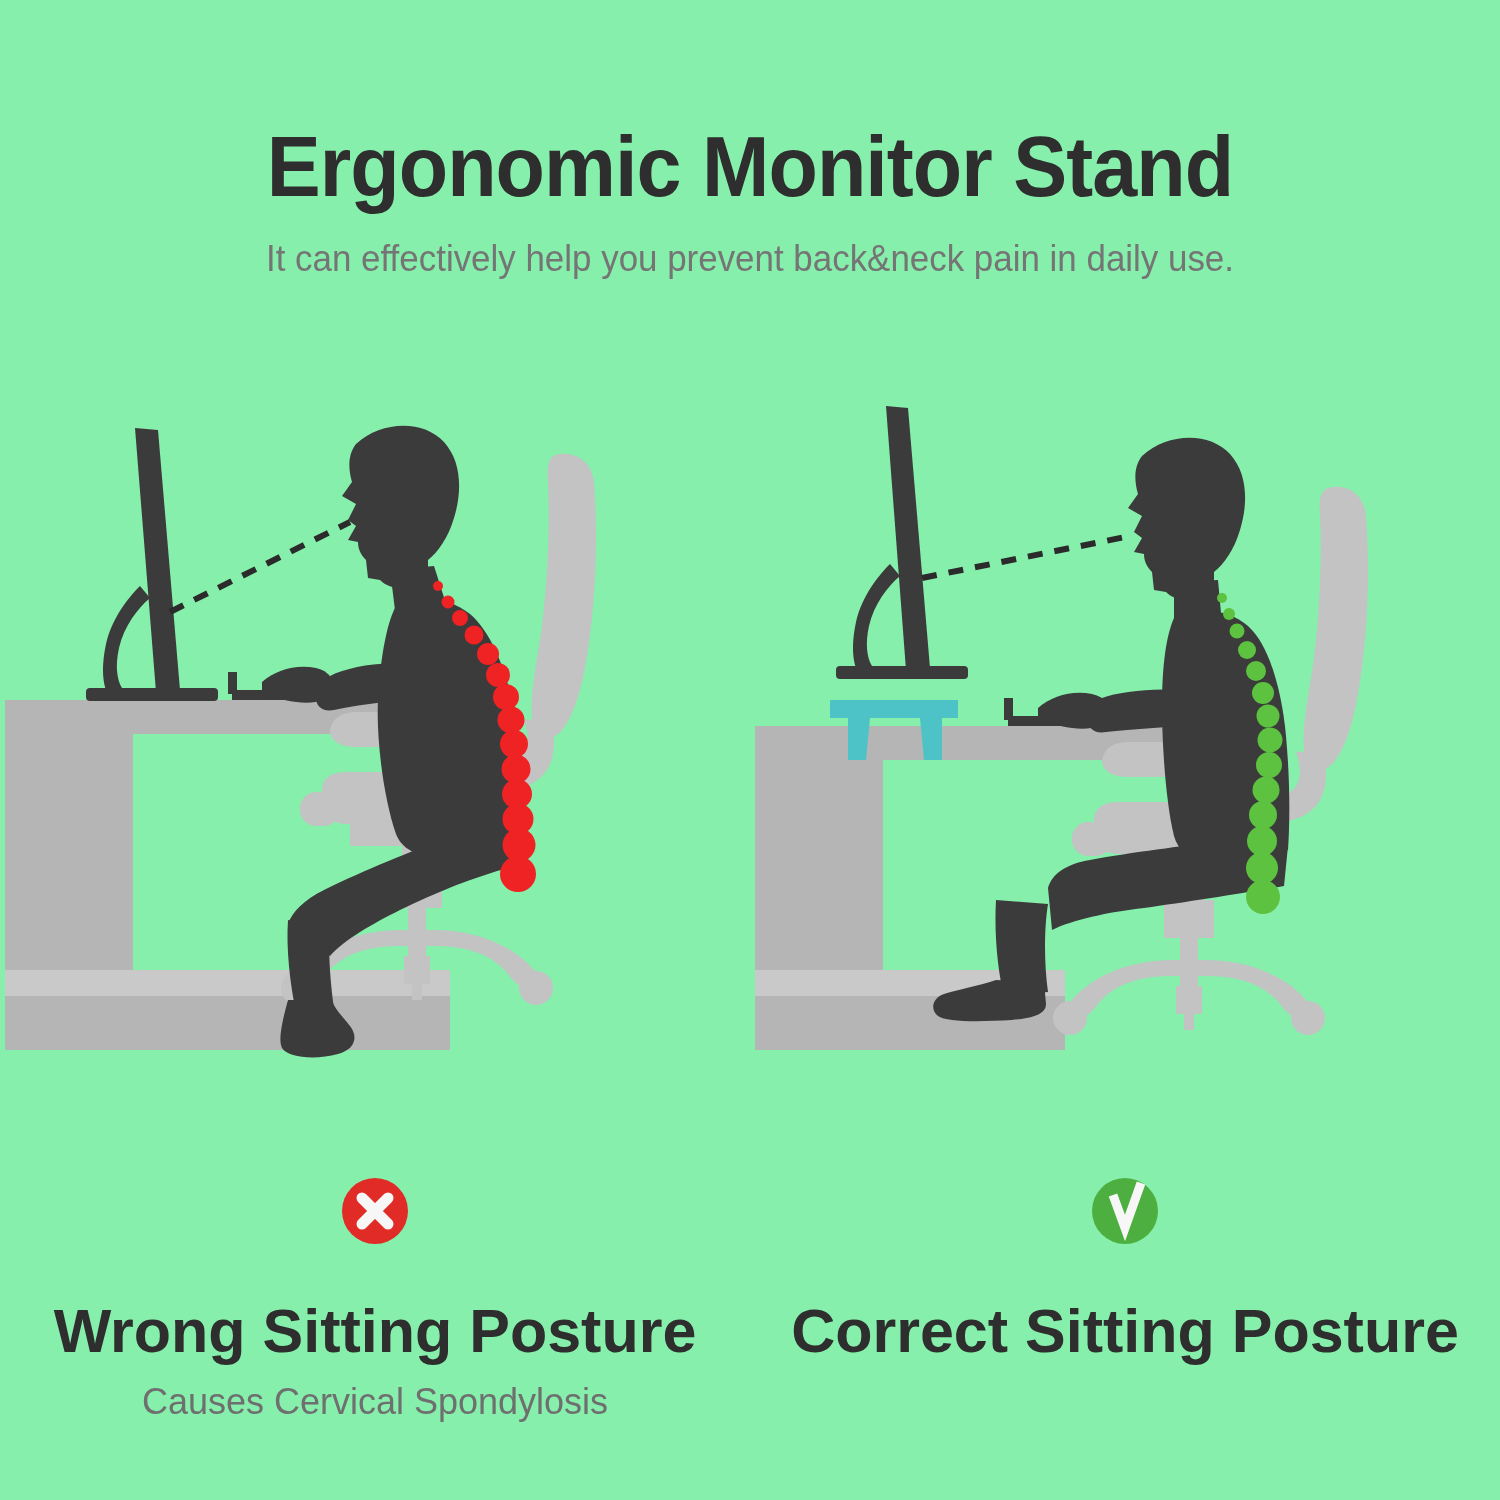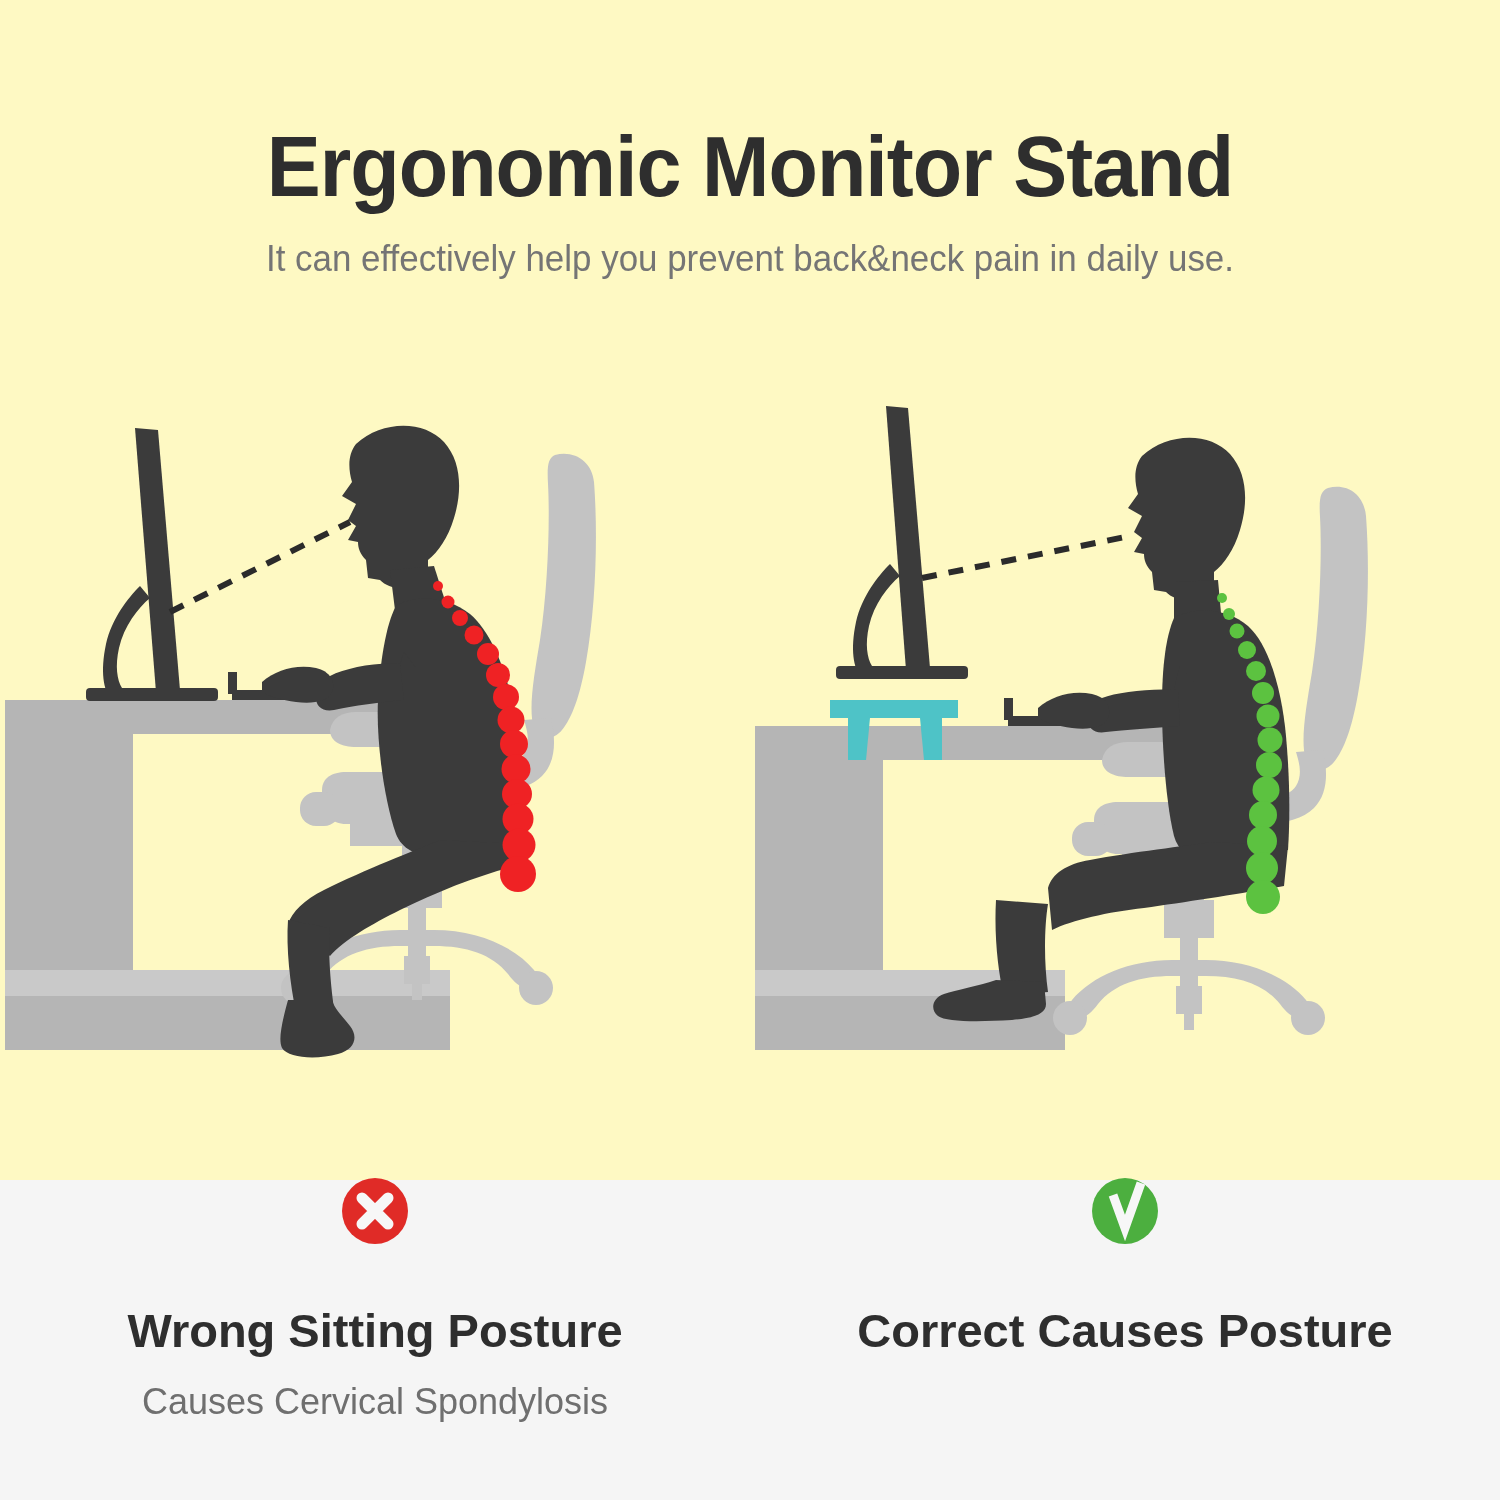--- a/index.html
+++ b/index.html
@@ -9,22 +9,22 @@
   }
   body {
     width: 1500px;
     height: 1500px;
     font-family: "Liberation Sans", sans-serif;
     overflow: hidden;
     position: relative;
   }
   .page {
     width: 1500px;
-    height: 1180px;
-    background: #fef9c3;
+    height: 1500px;
+    background: #86efac;
     position: relative;
     box-sizing: border-box;
   }
   .header {
     width: 100%;
     text-align: center;
     padding-top: 118px;
   }
   .title {
     font-family: "Liberation Sans", sans-serif;
@@ -73,21 +73,21 @@
   }
   .badge {
     width: 72px;
     height: 72px;
     margin: 0 auto 56px auto;
     display: block;
   }
   .cap-title {
     font-family: "Liberation Sans", sans-serif;
     font-weight: bold;
-    font-size: 47px;
+    font-size: 61px;
     line-height: 56px;
     color: #2e2e2e;
     margin: 0;
   }
   .cap-sub {
     font-family: "Liberation Sans", sans-serif;
     font-weight: normal;
     font-size: 36px;
     line-height: 46px;
     color: #6f6f6f;
@@ -350,18 +350,18 @@
       </svg>
       <h2 class="cap-title">Wrong Sitting Posture</h2>
       <p class="cap-sub">Causes Cervical Spondylosis</p>
     </div>
 
     <div class="caption">
       <svg class="badge" viewBox="0 0 72 72">
         <circle cx="36" cy="36" r="33" fill="#4caf3f"></circle>
         <path d="M24 20 L36 53 L52 8" fill="none" stroke="#f7f7f7" stroke-width="9" stroke-linecap="butt" stroke-linejoin="miter"></path>
       </svg>
-      <h2 class="cap-title">Correct Causes Posture</h2>
+      <h2 class="cap-title">Correct Sitting Posture</h2>
     </div>
 
   </div>
 
 </div>
 
 </body></html>

